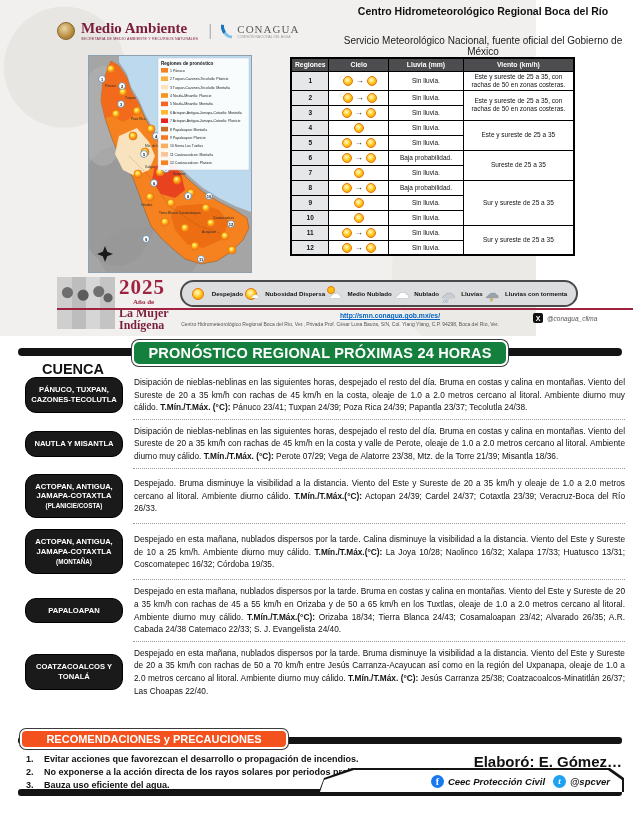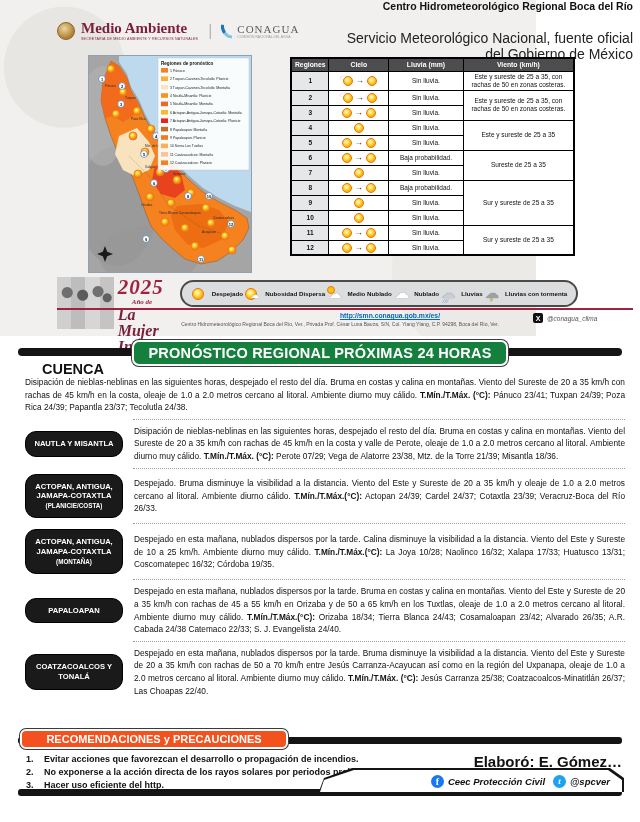--- a/index.html
+++ b/index.html
@@ -15,23 +15,23 @@
   .gov-header { position:absolute; left:57px; top:14px; width:576px; height:34px; display:flex; align-items:center; }
   .logo-left { display:flex; align-items:center; gap:6px; }
   .eagle { width:18px; height:18px; border-radius:50%; background:radial-gradient(circle at 40% 35%, #e9d7a0, #b88a3e 60%, #8a6527); border:1px solid #8a6527; }
   .ma-text { color:#7c1d3d; font-family:"Liberation Serif", serif; font-weight:bold; font-size:15px; line-height:1; }
   .ma-tag { color:#7c1d3d; font-size:3.6px; letter-spacing:.2px; margin-top:1px; }
   .logo-sep { color:#b5b5b5; font-size:16px; margin:0 8px 0 10px; }
   .conagua { display:flex; align-items:center; gap:4px; }
   .swoosh { width:13px; height:13px; border:0; border-left:3px solid #1b75bb; border-bottom:3px solid #7fc4e8; border-radius:0 0 0 14px; transform:rotate(8deg); }
   .conagua-text { color:#5a5a5a; font-weight:normal; font-size:11px; letter-spacing:1px; font-family:"Liberation Serif", serif; }
   .conagua-tag { color:#9a9a9a; font-size:3.4px; }
-  .head-right { margin-left:auto; text-align:right; width:300px; }
+  .head-right { margin-left:auto; text-align:center; width:300px; }
   .head-title { font-size:10.5px; font-weight:bold; color:#111; }
-  .head-sub { font-size:14px; color:#222; margin-top:18px; }
+  .head-sub { font-size:10px; color:#222; margin-top:18px; }
 
   
   .map-box { position:absolute; left:88px; top:55px; width:164px; height:218px; border:1px solid #8fa0ae; background:#a9a9a9; }
   .map-box svg { display:block; }
 
   
   table.regions { position:absolute; left:290px; top:57px; width:285px; border-collapse:collapse; border:2px solid #000; background:#fff; }
   table.regions th { background:#4d4d4f; color:#fff; font-size:6.8px; font-weight:bold; border:1px solid #000; height:13px; padding:1px 2px; }
   table.regions td { border:1px solid #000; font-size:6.5px; color:#111; text-align:center; height:15px; padding:1px 3px; }
   td.rnum { background:#e6e7e8; font-weight:bold; width:38px; }
@@ -54,31 +54,31 @@
   .wi .sun-big { position:absolute; left:1px; top:2px; width:12px; height:12px; border-radius:50%;
     background:radial-gradient(circle at 42% 38%, #fff1a0 15%, #ffc20e 55%, #f58220 100%); border:1px solid #e87511; }
   .wi .cl { position:absolute; font-size:13px; line-height:1; color:#fff; text-shadow:0 0 1px #777; }
   .wi .cl.gray { color:#c9ced6; text-shadow:0 0 1px #5d6670; }
   .wi .cl.dark { color:#9aa3ad; text-shadow:0 0 1px #47505a; }
   .wi .sun-peek { position:absolute; left:0; top:0; width:8px; height:8px; border-radius:50%; background:#ffc20e; border:1px solid #e87511; }
   .wi .rain { position:absolute; left:3px; bottom:-3px; font-size:5px; color:#5b87b5; letter-spacing:1px; }
   .wi .bolt { position:absolute; left:5px; bottom:-3px; font-size:7px; color:#f6c013; text-shadow:0 0 1px #555; }
 
   
-  .campaign { position:absolute; left:57px; top:277px; width:122px; height:56px; display:flex; gap:4px;font-style:italic; }
+  .campaign { position:absolute; left:57px; top:277px; width:122px; height:56px; display:flex; gap:4px; }
   .women { width:58px; height:52px; background:
       radial-gradient(circle at 18% 30%, #6e6e6e 0 5px, transparent 6px),
       radial-gradient(circle at 45% 35%, #5c5c5c 0 5px, transparent 6px),
       radial-gradient(circle at 72% 28%, #707070 0 5px, transparent 6px),
       radial-gradient(circle at 88% 40%, #606060 0 4px, transparent 5px),
       linear-gradient(90deg,#cfcfcf 0 25%, #bdbdbd 25% 50%, #d6d6d6 50% 75%, #c4c4c4 75%); }
   .campaign-text { font-family:"Liberation Serif", serif; color:#9f2241; line-height:1; }
   .campaign-text .y { font-size:21px; font-weight:bold; letter-spacing:1px; }
   .campaign-text .a { font-size:7px; font-weight:bold; margin:1px 0 1px 14px; }
-  .campaign-text .m { font-size:16px; font-weight:bold; color:#7a1e3c; }
+  .campaign-text .m { font-size:12px; font-weight:bold; color:#7a1e3c; }
 
   .maroon-line { position:absolute; left:57px; top:308px; width:576px; height:2px; background:#9f2241; }
   .smn-link { position:absolute; left:170px; top:312px; width:440px; text-align:center; font-size:6.8px; font-weight:bold; color:#0563c1; text-decoration:underline; }
   .address { position:absolute; left:120px; top:321px; width:440px; text-align:center; font-size:5px; color:#555; line-height:1.3; }
   .x-handle { position:absolute; left:533px; top:313px; display:flex; align-items:center; gap:4px; }
   .x-logo { width:10px; height:10px; background:#111; color:#fff; font-size:7px; font-weight:bold; display:flex; align-items:center; justify-content:center; border-radius:2px; }
   .x-name { font-size:6.5px; font-style:italic; color:#555; }
 
   
   .bar-black { position:absolute; left:18px; top:348px; width:604px; height:8px; background:#141414; border-radius:4px; }
@@ -404,20 +404,21 @@
 
 <div class="bar-black"></div>
 <div class="banner-main">
   <span>PRONÓSTICO REGIONAL PRÓXIMAS 24 HORAS</span>
 </div>
 <div class="cuenca">CUENCA</div>
 
 <div class="sections">
 
   <div class="sec">
+    <div class="pill"><span>PÁNUCO, TUXPAN, CAZONES-TECOLUTLA</span></div>
     <p><span>Disipación de nieblas-neblinas en las siguientes horas, despejado el resto del día. Bruma en costas y calina en montañas. Viento del Sureste de 20 a 35 km/h con rachas de 45 km/h en la costa, oleaje de 1.0 a 2.0 metros cercano al litoral. Ambiente diurno muy cálido. </span><b>T.Mín./T.Máx. (°C):</b><span> Pánuco 23/41; Tuxpan 24/39; Poza Rica 24/39; Papantla 23/37; Tecolutla 24/38.</span></p>
   </div>
   <hr class="dotsep">
 
   <div class="sec">
     <div class="pill"><span>NAUTLA Y MISANTLA</span></div>
     <p><span>Disipación de nieblas-neblinas en las siguientes horas, despejado el resto del día. Bruma en costas y calina en montañas. Viento del Sureste de 20 a 35 km/h con rachas de 45 km/h en la costa y valle de Perote, oleaje de 1.0 a 2.0 metros cercano al litoral. Ambiente diurno muy cálido. </span><b>T.Mín./T.Máx. (°C):</b><span> Perote 07/29; Vega de Alatorre 23/38, Mtz. de la Torre 21/39; Misantla 18/36.</span></p>
   </div>
   <hr class="dotsep">
 
@@ -454,21 +455,21 @@
   <div class="rec-item">
     <span class="num">1.</span>
     <span>Evitar acciones que favorezcan el desarrollo o propagación de incendios.</span>
   </div>
   <div class="rec-item">
     <span class="num">2.</span>
     <span>No exponerse a la acción directa de los rayos solares por periodos prolongados.</span>
   </div>
   <div class="rec-item">
     <span class="num">3.</span>
-    <span>Hacer uso eficiente del http.</span>
+    <span>Bauza uso eficiente del agua.</span>
   </div>
 </div>
 <div class="elaboro">Elaboró: E. Gómez…</div>
 
 <div class="footer-bar"></div>
 <div class="social-outer"></div>
 <div class="social-inner">
   <div class="soc">
     <span class="fb-ic">f</span>
     <span class="t">Ceec Protección Civil</span>

